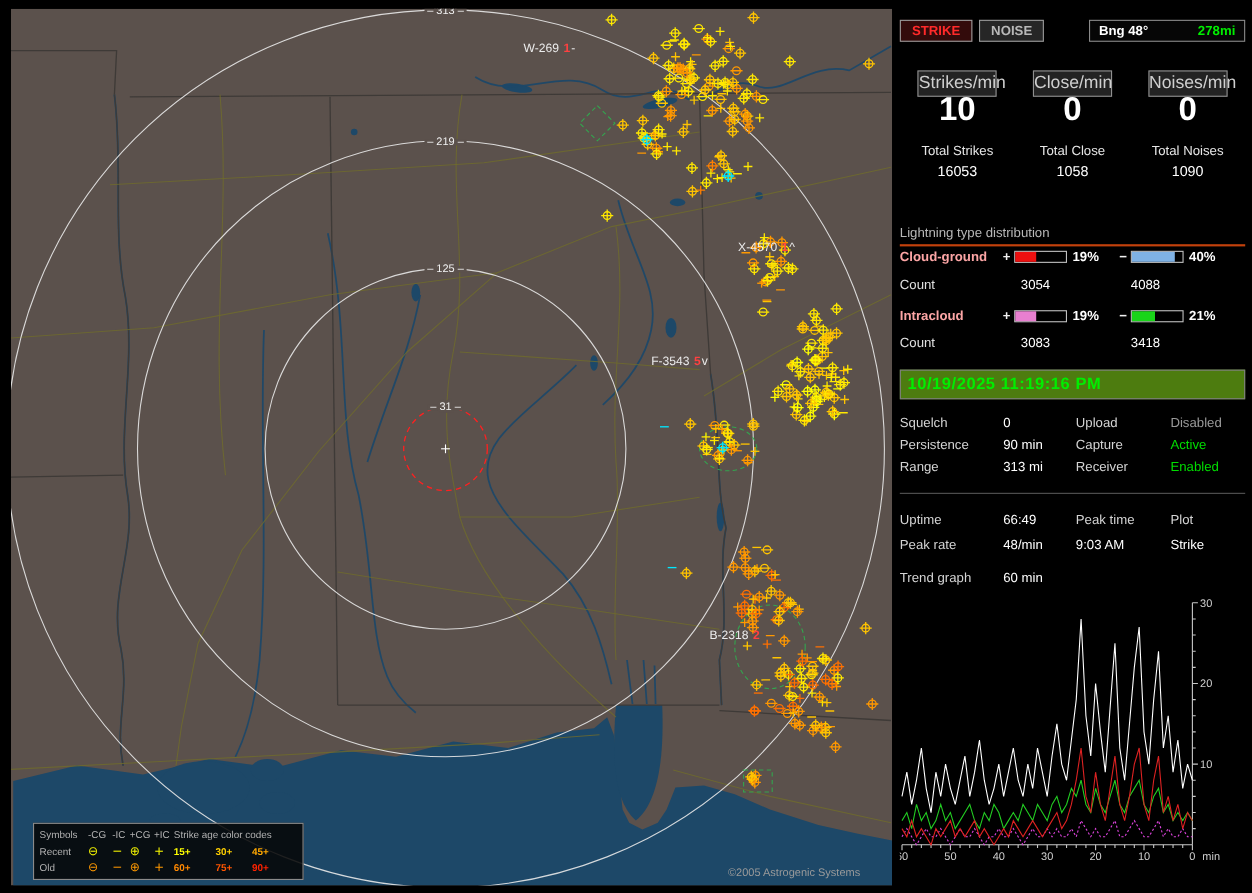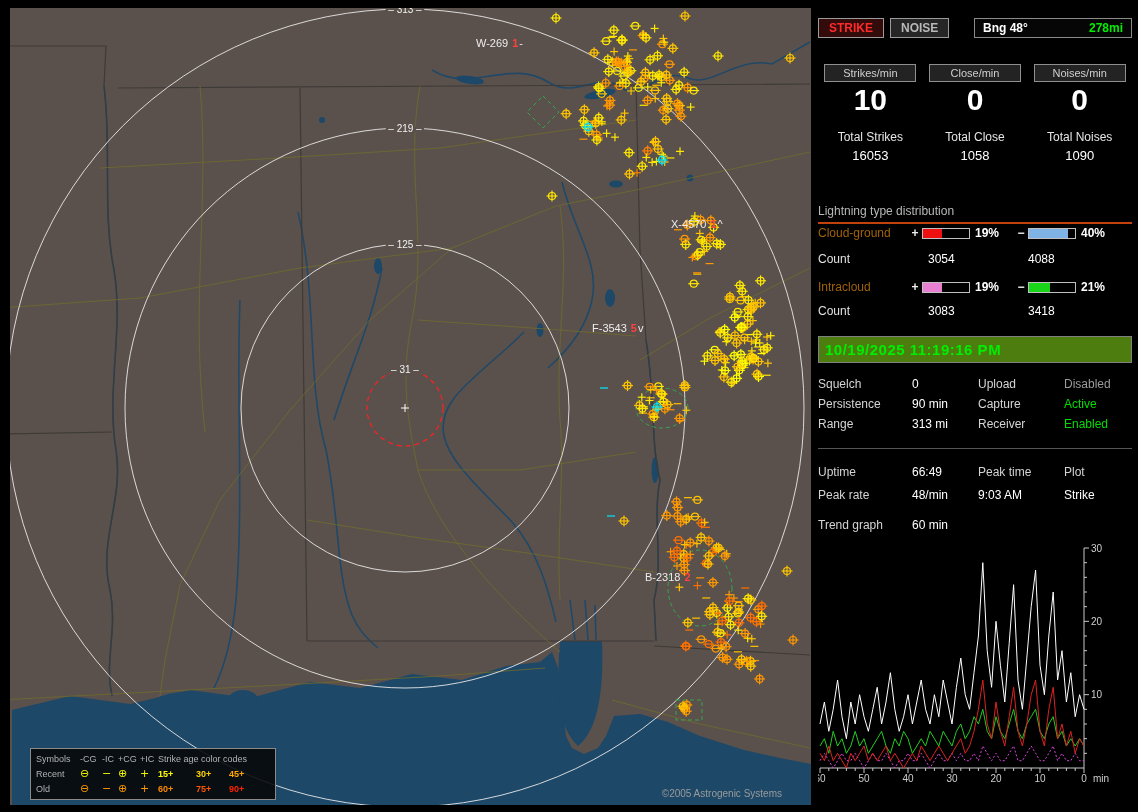--- a/index.html
+++ b/index.html
@@ -16,35 +16,35 @@
   .lg-h{color:#b2b2b2}
   .lg-age{grid-column:6/9}
   .lg-s{font-family:"DejaVu Sans",sans-serif;font-size:11px;line-height:11px}
   .lg-a{font-weight:bold}
   
   .panel{position:absolute;left:818px;top:14px;width:314px;height:792px;color:#ddd;font-size:12px}
   .panel>div{position:absolute;left:0;width:100%}
   .toolbar{top:4px;display:flex;align-items:center;gap:6px}
   .btn{font-family:inherit;font-size:12px;font-weight:bold;padding:2px 10px;border:1px solid #9a9a9a;background:#262626;cursor:pointer}
   .btn.strike{background:#330b0b}
-  .bng{margin-left:auto;width:158px;display:flex;justify-content:space-between;align-items:center;
+  .bng{margin-left:auto;width:142px;display:flex;justify-content:space-between;align-items:center;
     background:#060606;border:1px solid #8a8a8a;padding:2px 8px;font-weight:bold;font-size:12px;color:#fff}
   .row3{display:grid;grid-template-columns:1fr 1fr 1fr;text-align:center}
   .counter-btns{top:50px}
-  .cbtn{width:92px;margin:0 auto;background:#232323;border:1px solid #8f8f8f;color:#cfcfcf;font-size:11px;padding:2px 0;font-family:inherit;cursor:pointer}
+  .cbtn{width:72px;margin:0 auto;background:#232323;border:1px solid #8f8f8f;color:#cfcfcf;font-size:16px;padding:2px 0;font-family:inherit;cursor:pointer}
   .big-nums{top:70px}
   .bignum{font-size:30px;font-weight:bold;color:#fff;line-height:32px}
   .tot-labels{top:116px}
   .tlabel{font-size:12px;color:#e6e6e6}
   .tot-values{top:134px}
   .tval{font-size:13px;color:#fff}
   .dist-title{top:190px;color:#b8b8b8;padding-bottom:4px;border-bottom:2px solid #c2410c}
   .drow{display:grid;grid-template-columns:90px 14px 48px 44px 14px 48px 40px;align-items:center}
   .dr1{top:212px}.dr2{top:266px}
-  .dlabel{font-weight:normal;color:#a16207}
+  .dlabel{font-weight:bold;color:#fca5a5}
   .dsign{color:#f0f0f0;font-weight:bold;text-align:center}
   .bar{height:11px;border:1px solid #c0c0c0;background:#000;display:block}
   .fill{display:block;height:100%}
   .dpct{font-weight:bold;color:#fff;padding-left:5px}
   .crow{display:grid;grid-template-columns:90px 100px 100px;color:#fff}
   .cr1{top:238px}.cr2{top:290px}
   .crow span:nth-child(1){color:#e0e0e0}
   .crow span:nth-child(2),.crow span:nth-child(3){padding-left:20px}
   .clock{top:322px;border:1px solid #808080;background:#4d7c0f;padding:4px 6px;font-size:15px;font-weight:bold;letter-spacing:.5px}
   .srow{display:grid;grid-template-columns:94px 66px 86px 1fr;height:20px;align-items:center}

